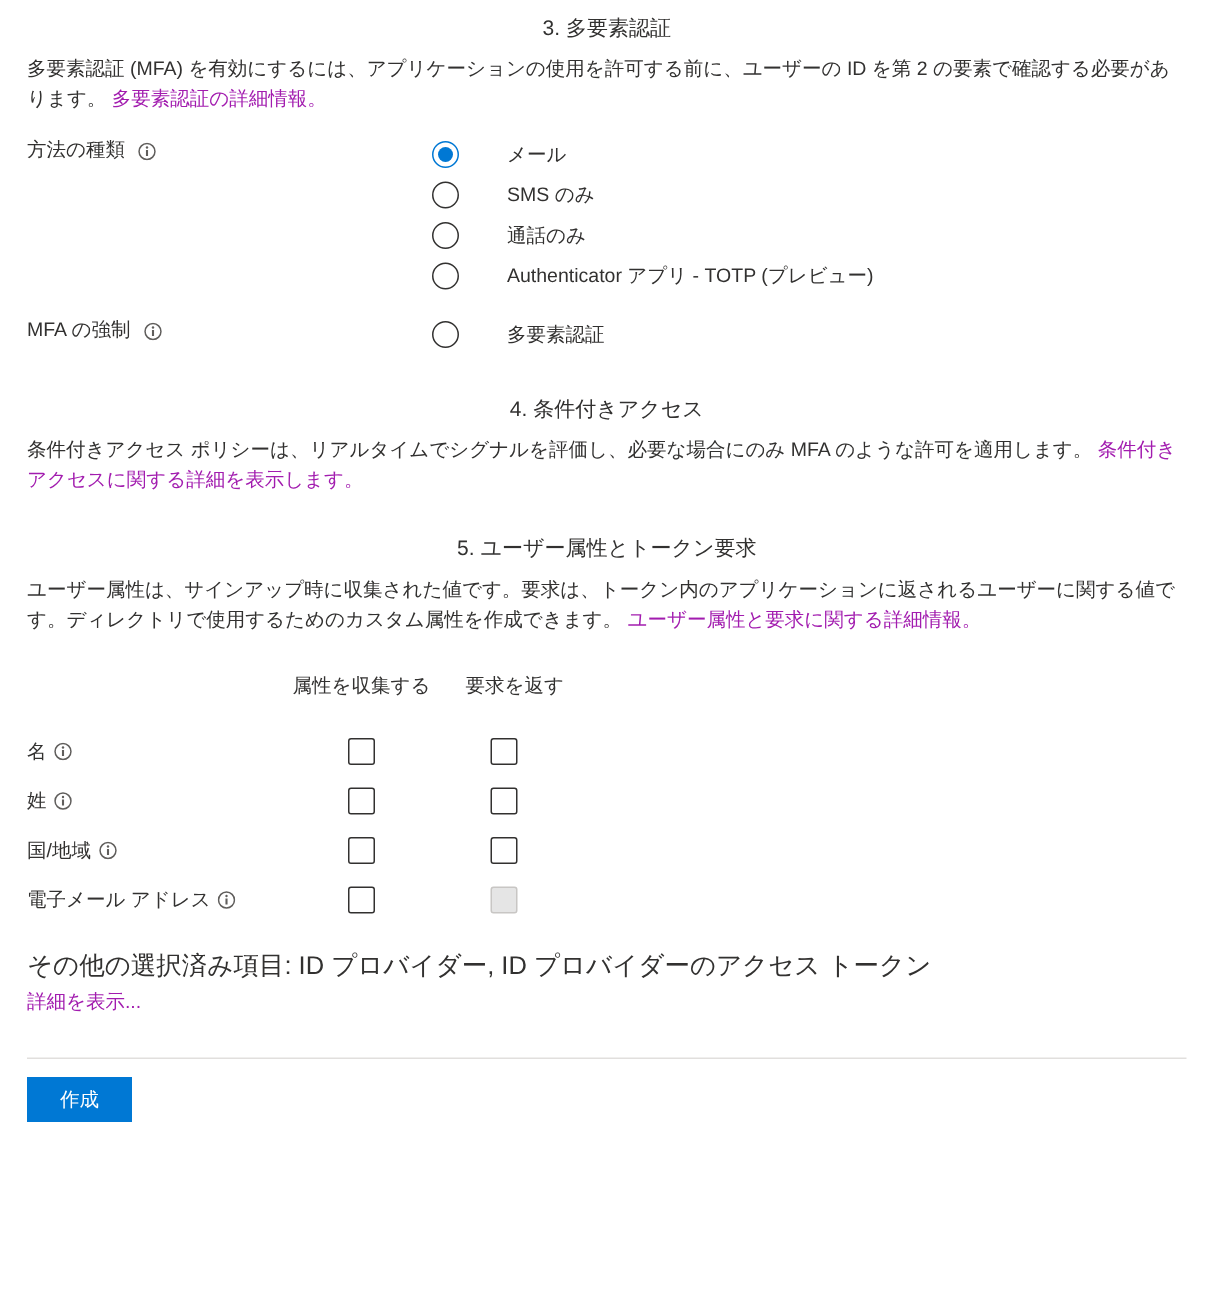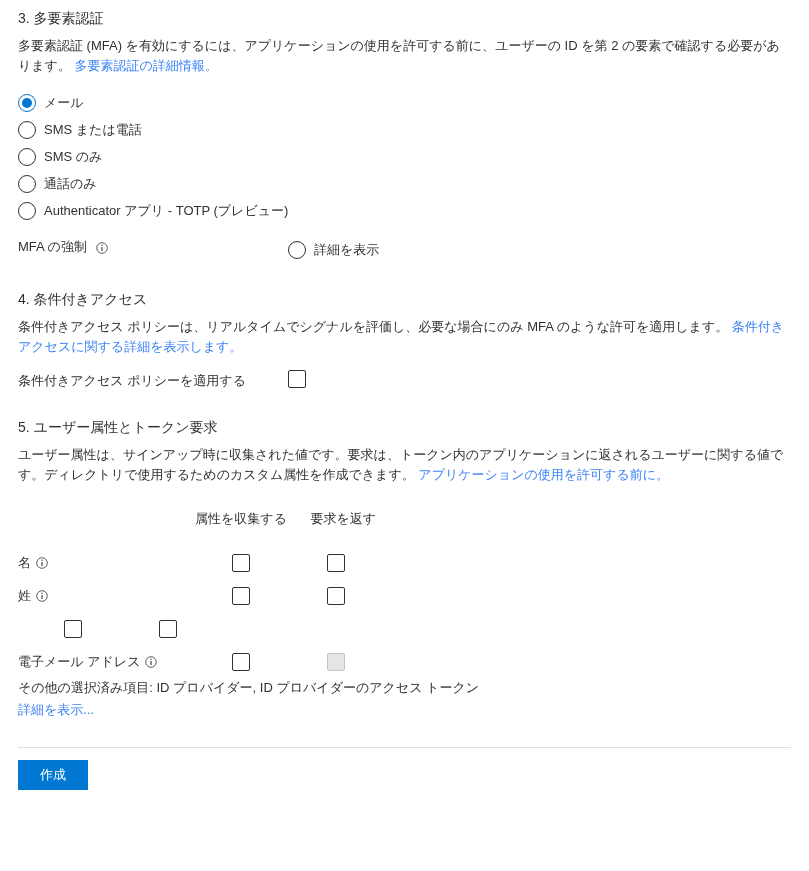--- a/index.html
+++ b/index.html
@@ -8,28 +8,29 @@
       font-size: 13px;
       color: #323130;
       padding: 10px 18px 0 18px;
       width: 809px;
     }
     .section { margin-bottom: 28px; }
     .section-title {
       font-size: 14px;
       font-weight: 400;
       margin-bottom: 8px;
+      text-align: center;
     }
     .section-desc {
       font-size: 13px;
       line-height: 1.5;
       margin-bottom: 14px;
     }
     .link {
-      color: #3b82f6;
+      color: #a21caf;
       cursor: pointer;
       text-decoration: none;
     }
     .info-icon {
       display: inline-flex;
       align-items: center;
       justify-content: center;
       width: 12px;
       height: 12px;
       margin-left: 5px;
@@ -68,21 +69,21 @@
     .radio-option.selected .radio-circle {
       border: 1px solid #0078d4;
     }
     .radio-option.selected .radio-circle::after {
       content: "";
       width: 10px;
       height: 10px;
       border-radius: 50%;
       background: #0078d4;
     }
-    .radio-label { font-size: 13px; }
+    .radio-label { font-size: 13px; margin-left: 24px; }
     .checkbox {
       width: 18px;
       height: 18px;
       border: 1px solid #323130;
       border-radius: 2px;
       background: #fff;
       cursor: pointer;
       display: inline-block;
     }
     .checkbox.disabled {
@@ -118,22 +119,22 @@
       display: flex;
       align-items: center;
     }
     .attr-row .attr-col-collect,
     .attr-row .attr-col-return {
       display: flex;
       justify-content: center;
       align-items: center;
     }
     .other-selected {
-      font-size: 13px;
-      margin-top: 1px;
+      font-size: 17px;
+      margin-top: 16px;
     }
     .show-more {
       font-size: 13px;
       margin-top: 4px;
     }
     .footer {
       border-top: 1px solid #e1dfdd;
       padding: 12px 0 12px 0;
       margin-top: 20px;
     }
@@ -151,28 +152,34 @@
 <body>
 
 <div class="section">
   <div class="section-title">3. 多要素認証</div>
   <div class="section-desc">
     <span>多要素認証 (MFA) を有効にするには、アプリケーションの使用を許可する前に、ユーザーの ID を第 2 の要素で確認する必要があります。</span>
     <a class="link">多要素認証の詳細情報。</a>
   </div>
 
   <div class="field-row">
+    <div class="field-label">
+      <span>方法の種類</span>
+      <span class="info-icon">
+        <svg viewBox="0 0 12 12">
+            <circle cx="6" cy="6" r="5.3" fill="none" stroke="#605e5c" stroke-width="1"></circle>
+            <circle cx="6" cy="3.3" r="0.8" fill="#605e5c"></circle>
+            <rect x="5.3" y="5" width="1.4" height="4" fill="#605e5c"></rect>
+          </svg>
+      </span>
+    </div>
     <div class="field-controls" id="mfa-methods">
         <div class="radio-option selected">
           <span class="radio-circle"></span>
           <span class="radio-label">メール</span>
-        </div>
-        <div class="radio-option">
-          <span class="radio-circle"></span>
-          <span class="radio-label">SMS または電話</span>
         </div>
         <div class="radio-option">
           <span class="radio-circle"></span>
           <span class="radio-label">SMS のみ</span>
         </div>
         <div class="radio-option">
           <span class="radio-circle"></span>
           <span class="radio-label">通話のみ</span>
         </div>
         <div class="radio-option">
@@ -189,45 +196,39 @@
         <svg viewBox="0 0 12 12">
             <circle cx="6" cy="6" r="5.3" fill="none" stroke="#605e5c" stroke-width="1"></circle>
             <circle cx="6" cy="3.3" r="0.8" fill="#605e5c"></circle>
             <rect x="5.3" y="5" width="1.4" height="4" fill="#605e5c"></rect>
           </svg>
       </span>
     </div>
     <div class="field-controls" id="mfa-enforce">
         <div class="radio-option">
           <span class="radio-circle"></span>
-          <span class="radio-label">詳細を表示</span>
+          <span class="radio-label">多要素認証</span>
         </div>
       </div>
   </div>
 </div>
 
 <div class="section">
   <div class="section-title">4. 条件付きアクセス</div>
   <div class="section-desc">
     <span>条件付きアクセス ポリシーは、リアルタイムでシグナルを評価し、必要な場合にのみ MFA のような許可を適用します。</span>
     <a class="link">条件付きアクセスに関する詳細を表示します。</a>
   </div>
-  <div class="field-row">
-    <div class="field-label">条件付きアクセス ポリシーを適用する</div>
-    <div class="field-controls">
-      <span class="checkbox"></span>
-    </div>
-  </div>
 </div>
 
 <div class="section">
   <div class="section-title">5. ユーザー属性とトークン要求</div>
   <div class="section-desc">
     <span>ユーザー属性は、サインアップ時に収集された値です。要求は、トークン内のアプリケーションに返されるユーザーに関する値です。ディレクトリで使用するためのカスタム属性を作成できます。</span>
-    <a class="link">アプリケーションの使用を許可する前に。</a>
+    <a class="link">ユーザー属性と要求に関する詳細情報。</a>
   </div>
 
   <div class="attr-table">
     <div class="attr-header-row">
       <div class="attr-col-label"></div>
       <div class="attr-col-collect">属性を収集する</div>
       <div class="attr-col-return">要求を返す</div>
     </div>
     <div id="attr-rows">
         <div class="attr-row">
@@ -260,20 +261,30 @@
             </span>
           </div>
           <div class="attr-col-collect">
             <span class="checkbox"></span>
           </div>
           <div class="attr-col-return">
             <span class="checkbox"></span>
           </div>
         </div>
         <div class="attr-row">
+          <div class="attr-col-label">
+            <span>国/地域</span>
+            <span class="info-icon">
+              <svg viewBox="0 0 12 12">
+                <circle cx="6" cy="6" r="5.3" fill="none" stroke="#605e5c" stroke-width="1"></circle>
+                <circle cx="6" cy="3.3" r="0.8" fill="#605e5c"></circle>
+                <rect x="5.3" y="5" width="1.4" height="4" fill="#605e5c"></rect>
+              </svg>
+            </span>
+          </div>
           <div class="attr-col-collect">
             <span class="checkbox"></span>
           </div>
           <div class="attr-col-return">
             <span class="checkbox"></span>
           </div>
         </div>
         <div class="attr-row">
           <div class="attr-col-label">
             <span>電子メール アドレス</span>

